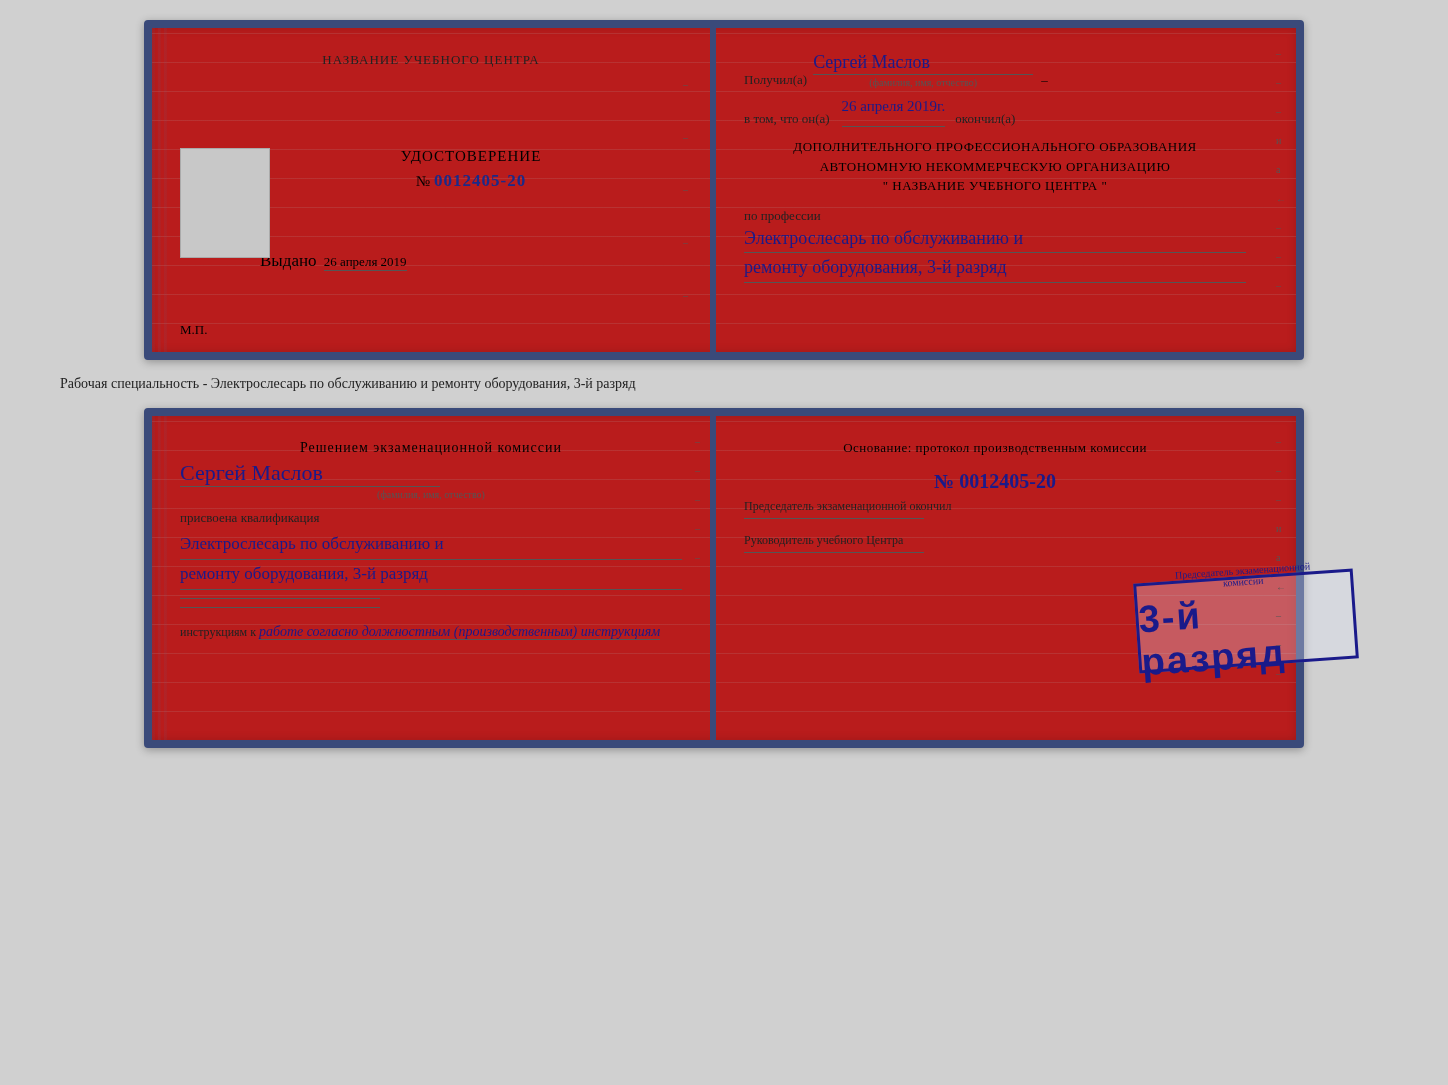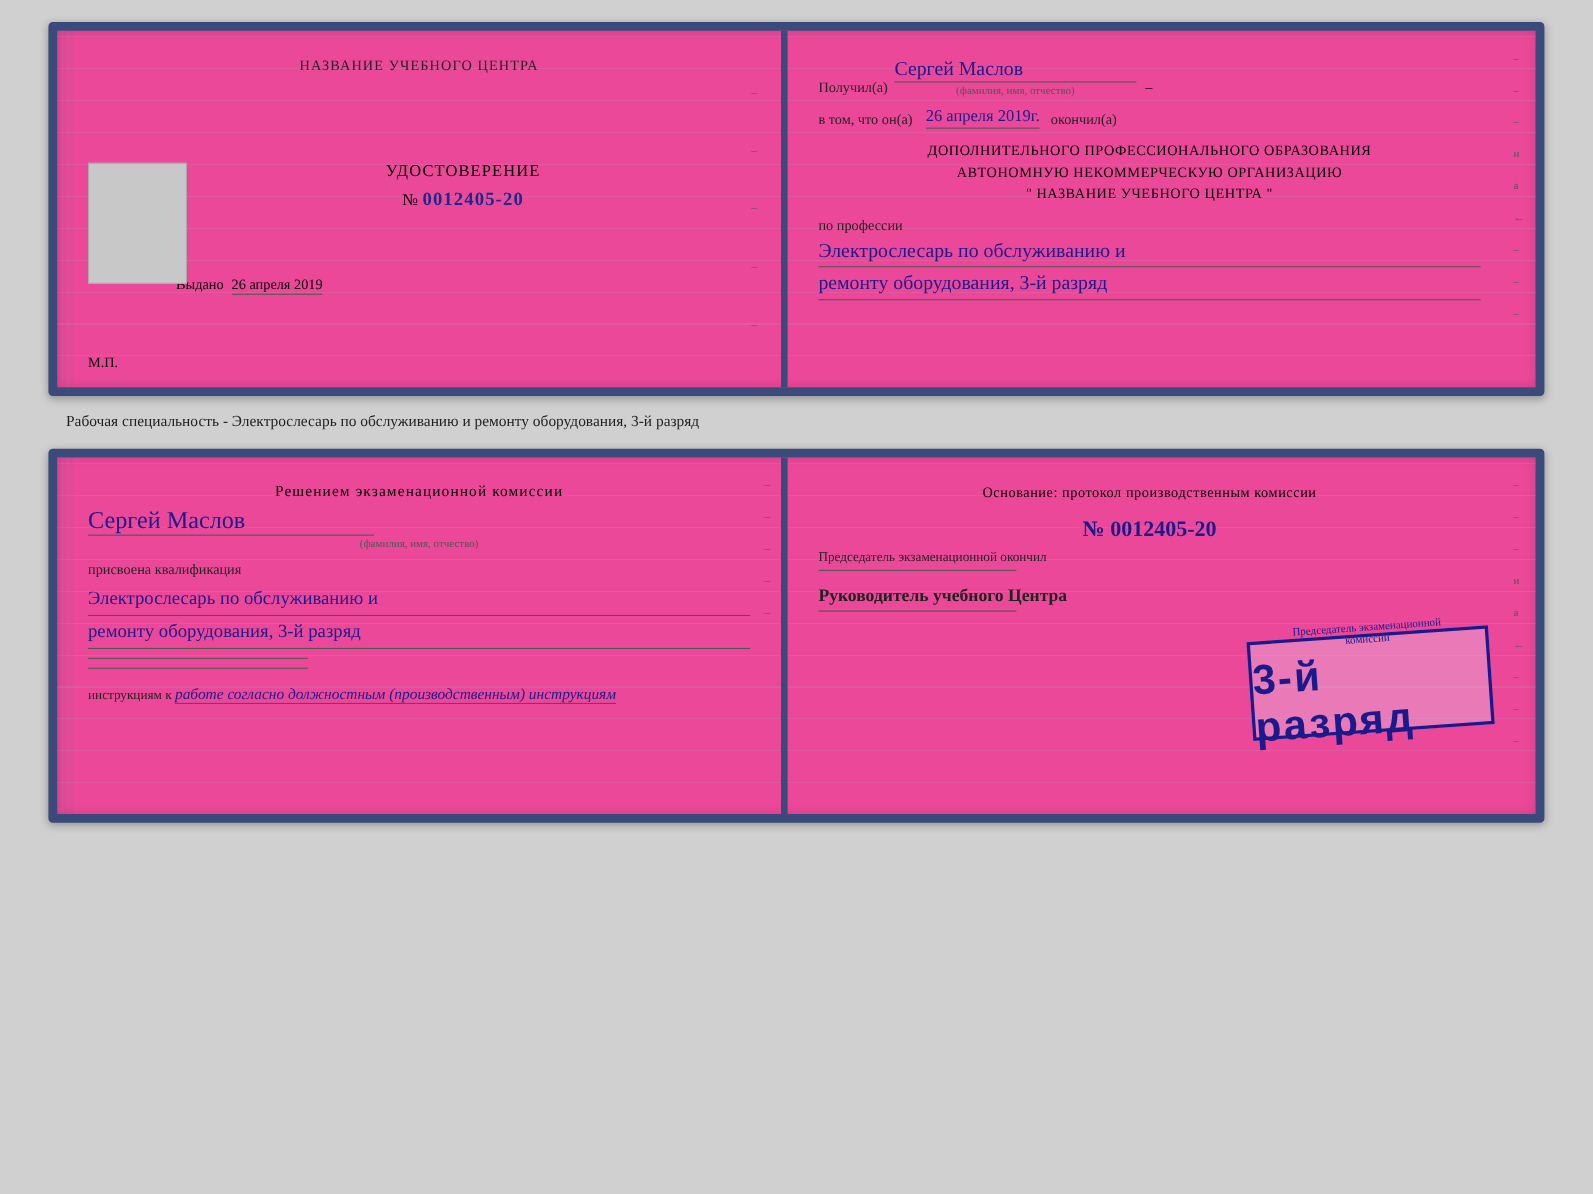--- a/index.html
+++ b/index.html
@@ -9,25 +9,25 @@
       width: 1448px;
       min-height: 1085px;
       display: flex;
       flex-direction: column;
       align-items: center;
       padding: 20px;
       gap: 16px;
     }
 
     .document-card {
-      background: #ec4899;
+      background: #b91c1c;
       border: 8px solid #3a4a7a;
       border-radius: 4px;
       display: flex;
-      width: 1360px;
+      width: 1160px;
       min-height: 340px;
       position: relative;
       box-shadow: inset 0 0 10px rgba(0,0,0,0.15), 0 2px 8px rgba(0,0,0,0.3);
     }
 
     .doc-divider {
       width: 6px;
       background: #3a4a7a;
       flex-shrink: 0;
     }
@@ -155,21 +155,21 @@
       text-align: center;
       width: 100%;
       margin-top: 2px;
     }
 
     .field-value-handwritten-small {
       font-family: 'Segoe Script', 'Brush Script MT', cursive;
       font-size: 15px;
       color: #1a1a8a;
       border-bottom: 1px solid #555;
-      padding-bottom: 1px;
+      padding-bottom: 11px;
     }
 
     .block-text {
       font-size: 13px;
       text-align: center;
       font-weight: normal;
       letter-spacing: 0.5px;
       line-height: 1.5;
       margin: 10px 0;
       text-transform: uppercase;
@@ -290,24 +290,23 @@
       margin-bottom: 4px;
     }
 
     .sig-line {
       border-bottom: 1px solid #555;
       width: 180px;
       margin-bottom: 14px;
     }
 
     .rukovoditel-text {
-      font-size: 16px;
+      font-size: 12px;
       color: #222;
       margin-bottom: 4px;
-      font-weight: bold;
     }
 
     
     .stamp {
       position: absolute;
       left: 420px;
       top: 160px;
       width: 220px;
       height: 90px;
       border: 3px solid #1a1a8a;
@@ -369,21 +368,21 @@
 
     <div class="udostoverenie-block">
       <div class="udostoverenie-title">УДОСТОВЕРЕНИЕ</div>
       <div style="margin-top:6px;">
         <span style="font-size:15px;">№</span>
         <span class="udostoverenie-number">0012405-20</span>
       </div>
     </div>
 
     <div class="vydano-line">
-      <span style="font-size:13px;">Выдано</span>
+      <span style="font-size:17px;">Выдано</span>
       <span class="vydano-date" style="margin-left:4px;font-size:13px;">26 апреля 2019</span>
     </div>
 
     <div class="mp-label">М.П.</div>
 
     <div class="tick-marks">
       <span class="tick">–</span>
       <span class="tick">–</span>
       <span class="tick">–</span>
       <span class="tick">–</span>

